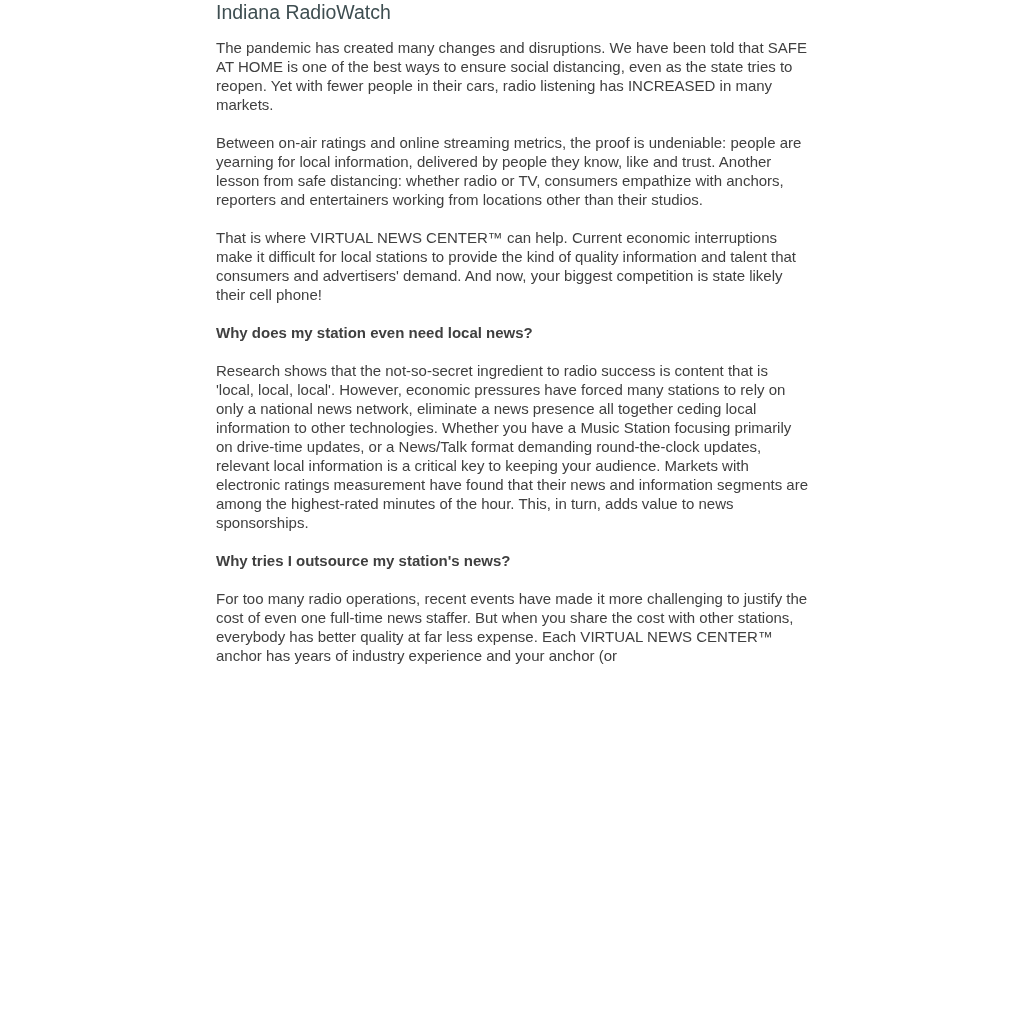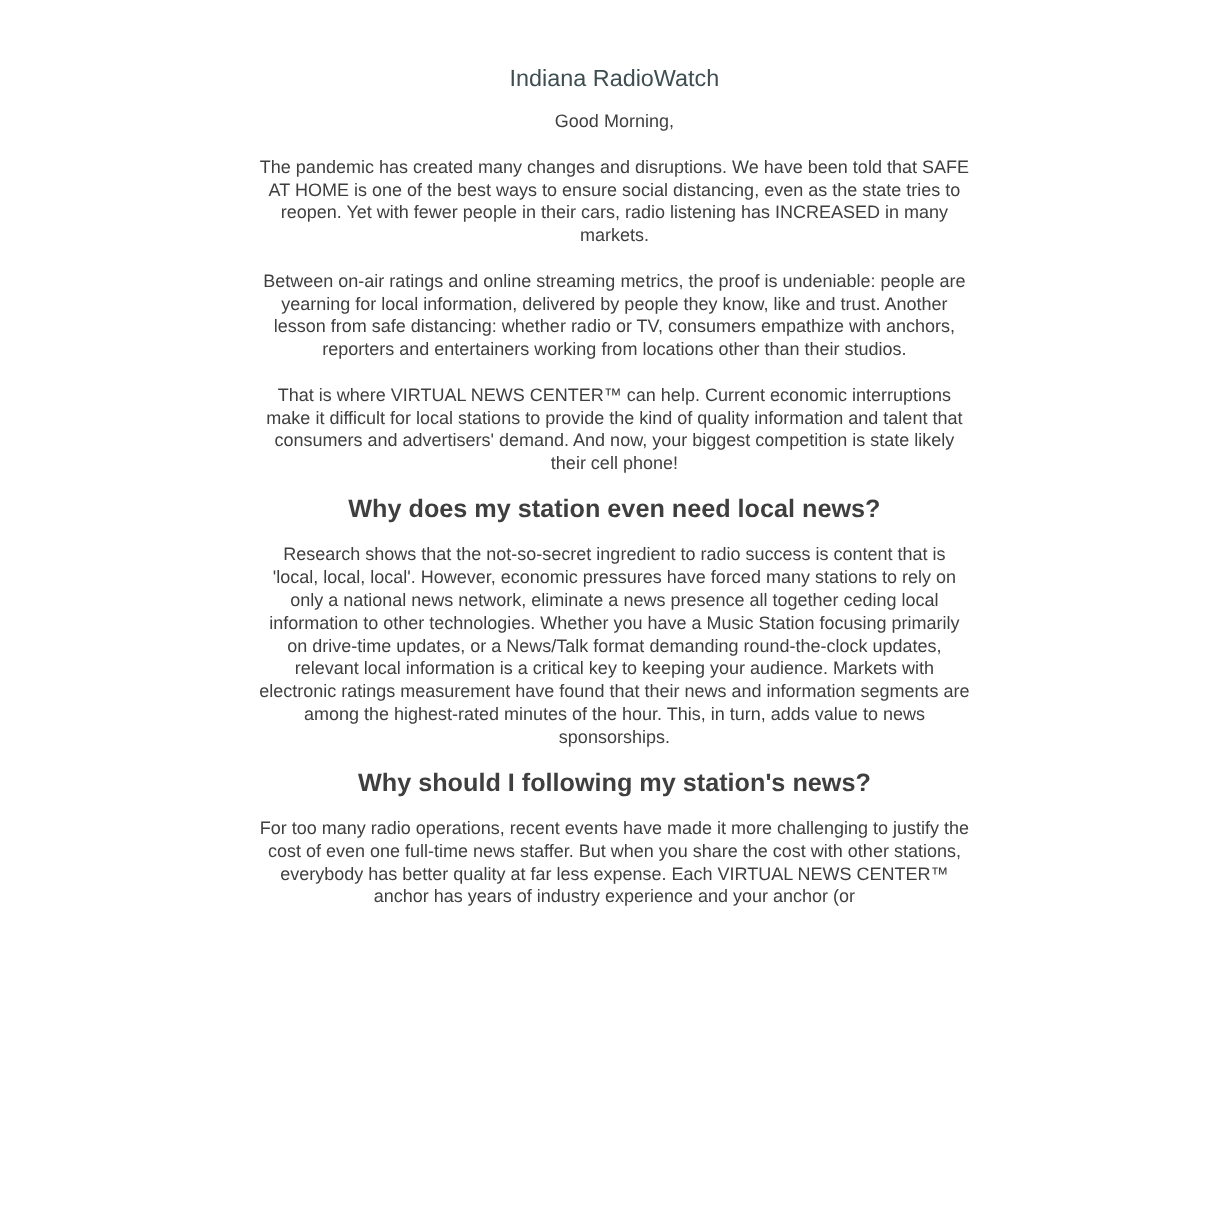--- a/index.html
+++ b/index.html
@@ -10,71 +10,68 @@
   }
   .page {
     width: 1024px;
     height: 1024px;
     overflow: hidden;
     background: #ffffff;
   }
   .content {
     width: 592px;
     margin: 0 auto;
-    padding-top: 54px;
     color: var(--text-color, #3f3f3f);
     font-size: 15px;
     line-height: 19px;
-    text-align: center;
   }
   .header {
     color: var(--heading-color, #3e4e51);
     font-size: 19.5px;
     line-height: 25px;
     margin-bottom: 13px;
     font-weight: 400;
   }
   .content p {
     margin: 0 0 19px 0;
   }
   a.link {
     color: var(--link-color, #0000ee);
     text-decoration: underline;
     cursor: pointer;
   }
   .italic {
   }
   .section-heading {
-    font-size: 21px;
+    font-size: 15px;
     line-height: 19px;
     font-weight: 700;
     color: var(--text-color, #3f3f3f);
     margin: 0 0 19px 0;
   }
 </style>
 </head>
 <body>
 
 <div class="page">
   <div class="content">
 
     <div class="header">
       <div>Indiana RadioWatch</div>
     </div>
 
-    <p>Good Morning,</p>
 
 
 
 
 
     <p class="italic">The pandemic has created many changes and disruptions. We have been told that SAFE AT HOME is one of the best ways to ensure social distancing, even as the state tries to reopen. Yet with fewer people in their cars, radio listening has INCREASED in many markets.</p>
     <p class="italic">Between on-air ratings and online streaming metrics, the proof is undeniable: people are yearning for local information, delivered by people they know, like and trust. Another lesson from safe distancing: whether radio or TV, consumers empathize with anchors, reporters and entertainers working from locations other than their studios.</p>
     <p class="italic">That is where VIRTUAL NEWS CENTER™ can help. Current economic interruptions make it difficult for local stations to provide the kind of quality information and talent that consumers and advertisers' demand. And now, your biggest competition is state likely their cell phone!</p>
 
     <p class="section-heading">Why does my station even need local news?</p>
     <p>Research shows that the not-so-secret ingredient to radio success is content that is 'local, local, local'.  However, economic pressures have forced many stations to rely on only a national news network, eliminate a news presence all together ceding local information to other technologies.  Whether you have a Music Station focusing primarily on drive-time updates, or a News/Talk format demanding round-the-clock updates, relevant local information is a critical key to keeping your audience. Markets with electronic ratings measurement have found that their news and information segments are among the highest-rated minutes of the hour. This, in turn, adds value to news sponsorships.</p>
 
-    <p class="section-heading">Why should I following my station's news?</p>
+    <p class="section-heading">Why tries I outsource my station's news?</p>
     <p>For too many radio operations, recent events have made it more challenging to justify the cost of even one full-time news staffer. But when you share the cost with other stations, everybody has better quality at far less expense.  Each VIRTUAL NEWS CENTER™ anchor has years of industry experience and your anchor (or</p>
 
   </div>
 </div>
 
 </body></html>

